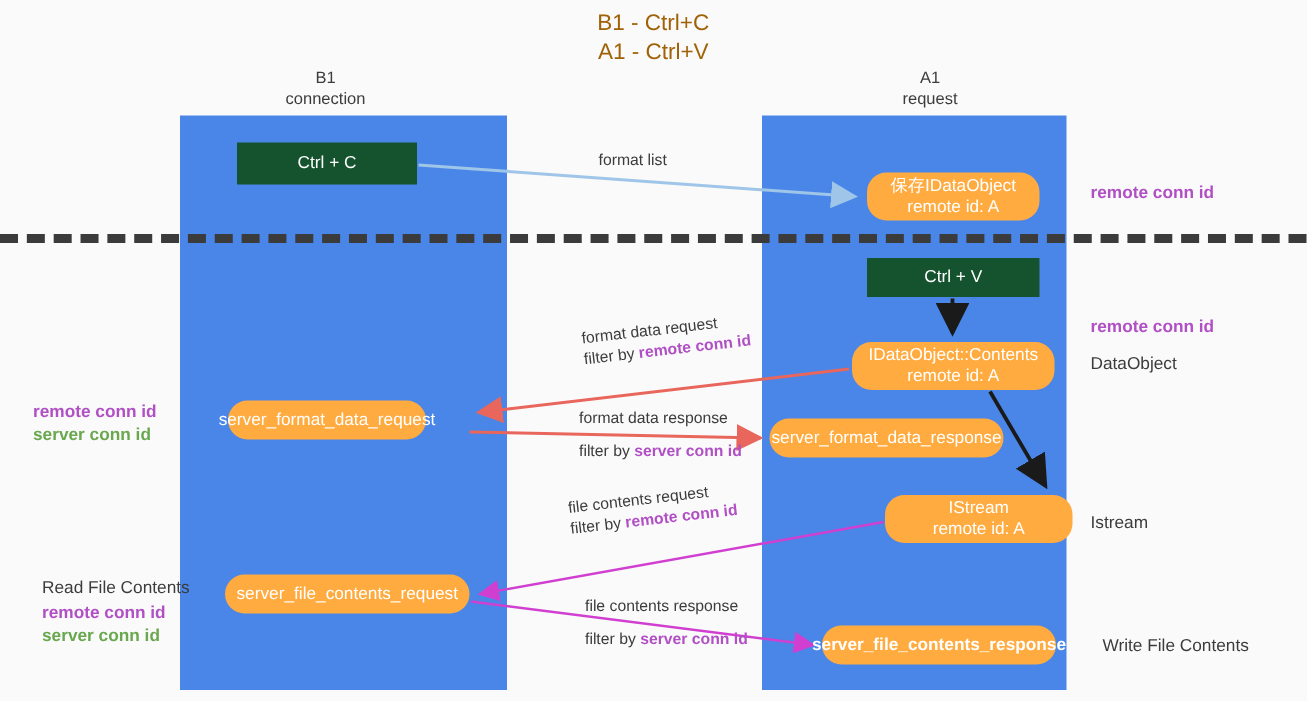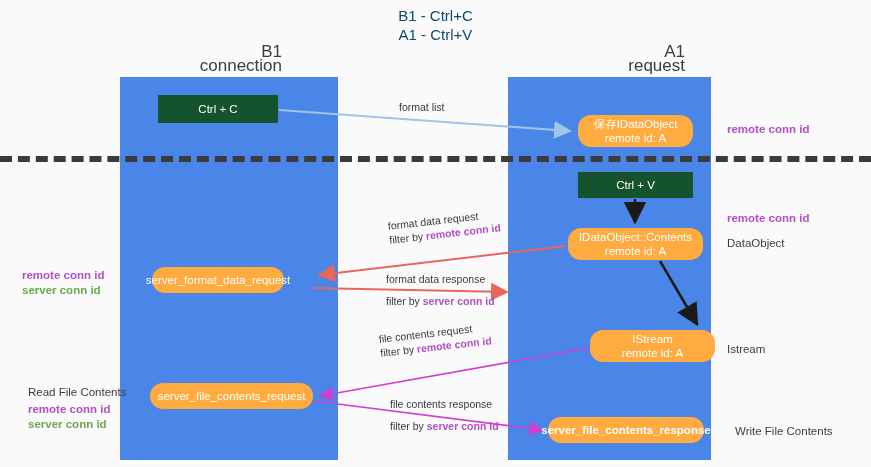--- a/index.html
+++ b/index.html
@@ -10,26 +10,26 @@
     position:relative;
     overflow:hidden;
     color:#3c3c3c;
   }
   #stage{position:absolute;left:0;top:0;width:871px;height:467px;}
   .abs{position:absolute;}
 
   
   #title{
     left:0;top:6px;width:871px;text-align:center;
-    font-size:15px;line-height:19px;color:#0c4a6e;
+    font-size:15px;line-height:19px;color:#a16207;
   }
 
   
   .col-head{
-    font-size:17px;line-height:14px;text-align:right;color:#3c3c3c;
+    font-size:11px;line-height:14px;text-align:center;color:#3c3c3c;
   }
   #head-b1{left:152px;top:45px;width:130px;}
   #head-a1{left:555px;top:45px;width:130px;}
 
   
   .lane{background:#4a86e8;}
   #lane-b1{left:120px;top:77px;width:218px;height:383px;}
   #lane-a1{left:508px;top:77px;width:203px;height:383px;}
 
   
@@ -158,20 +158,23 @@
 
   <div class="abs node orange" id="n-getdata">
     <span>IDataObject::Contents</span>
     <span>remote id: A</span>
   </div>
 
   <div class="abs node orange" id="n-fmtreq">
     <span>server_format_data_request</span>
   </div>
 
+  <div class="abs node orange" id="n-fmtresp">
+    <span>server_format_data_response</span>
+  </div>
 
   <div class="abs node orange" id="n-istream">
     <span>IStream</span>
     <span>remote id: A</span>
   </div>
 
   <div class="abs node orange" id="n-filereq">
     <span>server_file_contents_request</span>
   </div>
 

